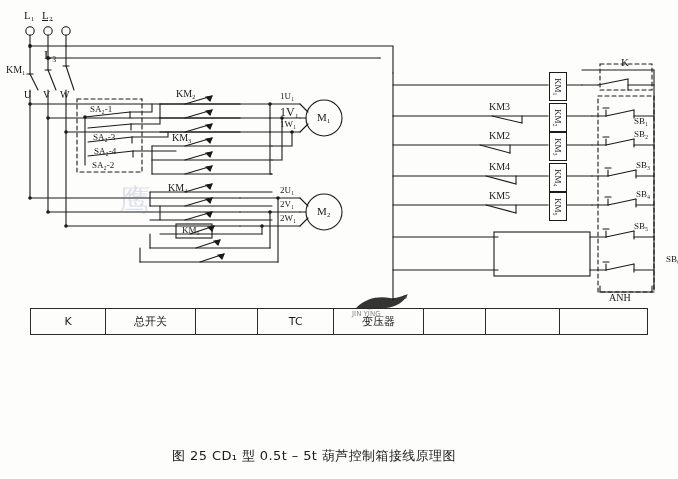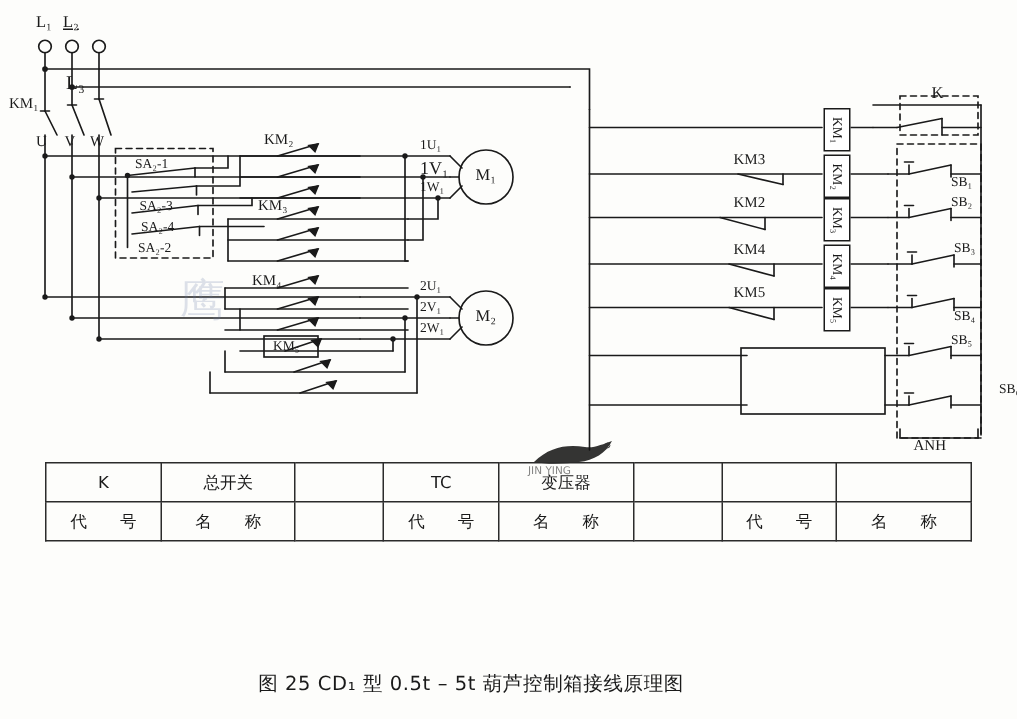--- a/index.html
+++ b/index.html
@@ -313,21 +313,21 @@
     </div>
   <div class="coilbox" style="left:549px;top:192px;width:16px;height:27px;">
       <span>KM₅</span>
     </div>
 
   <div class="lbl" style="left:621px;top:57px;font-size:11px;">K</div>
 
   <div class="lbl" style="left:634px;top:101px;font-size:9px;margin-top:16px;">SB₁</div>
   <div class="lbl" style="left:634px;top:130px;font-size:9px;">SB₂</div>
   <div class="lbl" style="left:636px;top:161px;font-size:9px;">SB₃</div>
-  <div class="lbl" style="left:636px;top:190px;font-size:9px;margin-top:16px;">SB₄</div>
+  <div class="lbl" style="left:636px;top:190px;font-size:9px;">SB₄</div>
   <div class="lbl" style="left:634px;top:222px;font-size:9px;">SB₅</div>
   <div class="lbl" style="left:634px;top:255px;font-size:9px;padding-left:32px;">SB₆</div>
 
   <div class="lbl" style="left:609px;top:293px;font-size:10px;">ANH</div>
 
   <svg class="eagle" viewBox="0 0 60 26">
     <path d="M4 16 C14 6 26 4 38 6 C44 7 50 4 56 2 C52 10 44 15 34 16 C26 17 14 18 4 16 Z" fill="#111"></path>
     <circle cx="53" cy="5" r="1.6" fill="none" stroke="#111" stroke-width=".6"></circle>
   </svg>
   <div class="wm" style="left:352px;top:310px;font-size:7px;color:#333;opacity:.6;">JIN YING</div>
@@ -338,28 +338,18 @@
       <tr>
         <td class="c-code cn">K</td>
         <td class="c-name cn">总开关</td>
         <td class="c-gap"></td>
         <td class="c-code cn">TC</td>
         <td class="c-name cn">变压器</td>
         <td class="c-gap"></td>
         <td class="c-code cn"></td>
         <td class="c-name cn"></td>
       </tr>
-      <tr>
-        <td class="c-code cn">代　　号</td>
-        <td class="c-name cn">名　　称</td>
-        <td class="c-gap"></td>
-        <td class="c-code cn">代　　号</td>
-        <td class="c-name cn">名　　称</td>
-        <td class="c-gap"></td>
-        <td class="c-code cn">代　　号</td>
-        <td class="c-name cn">名　　称</td>
-      </tr>
     </tbody>
   </table>
 
   <div class="caption cn">图 25   CD₁ 型 0.5t – 5t 葫芦控制箱接线原理图</div>
 
 </div>
 
 </body></html>

